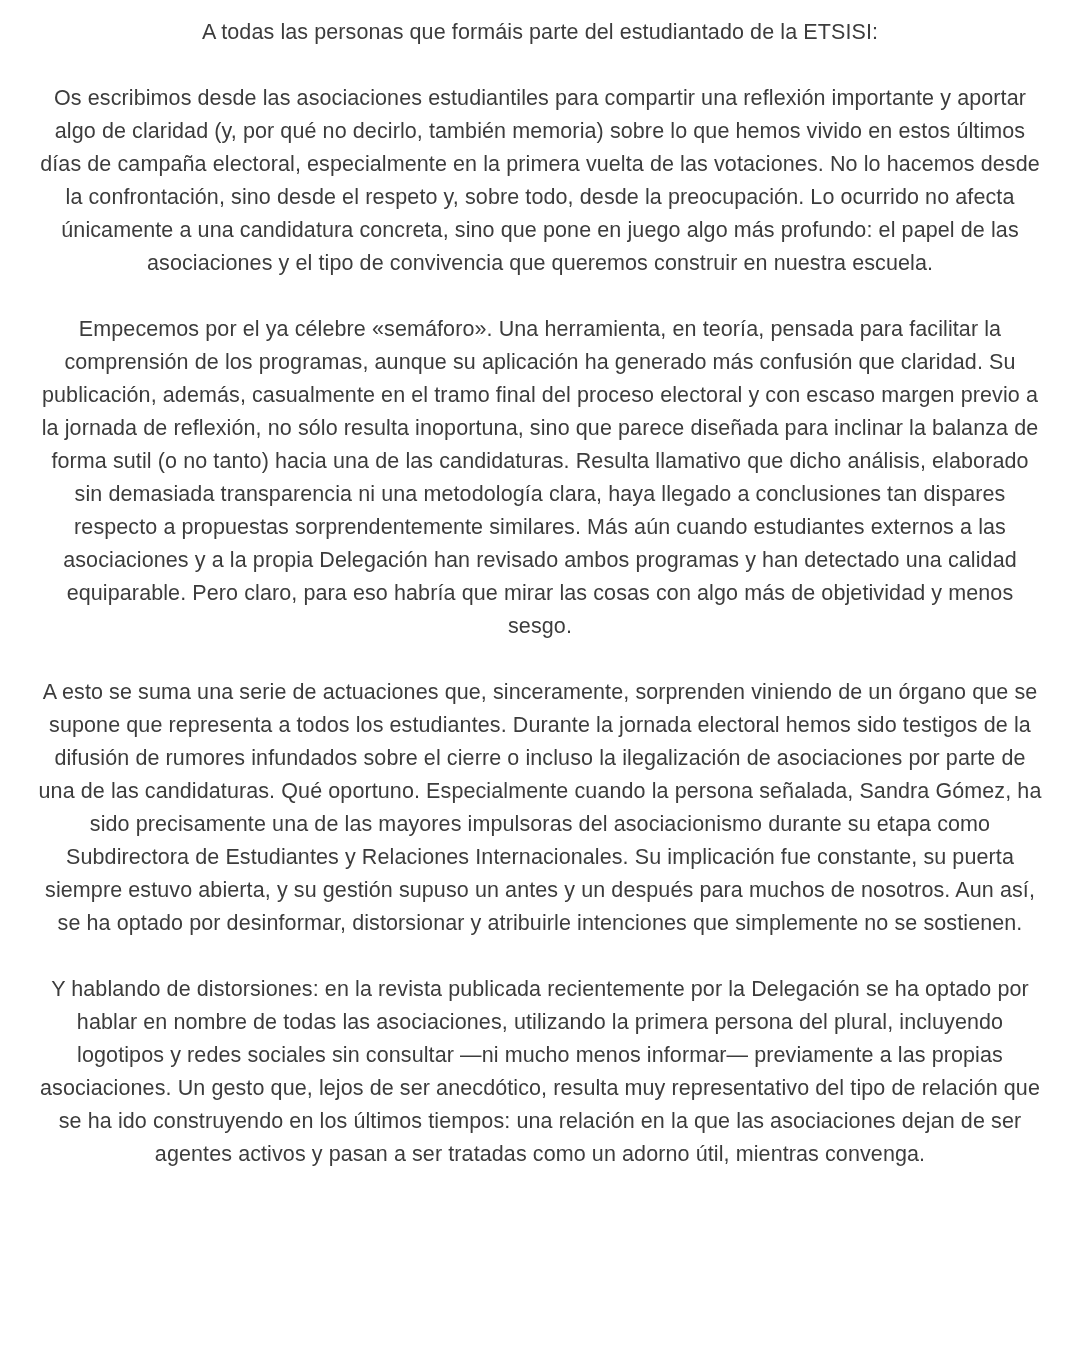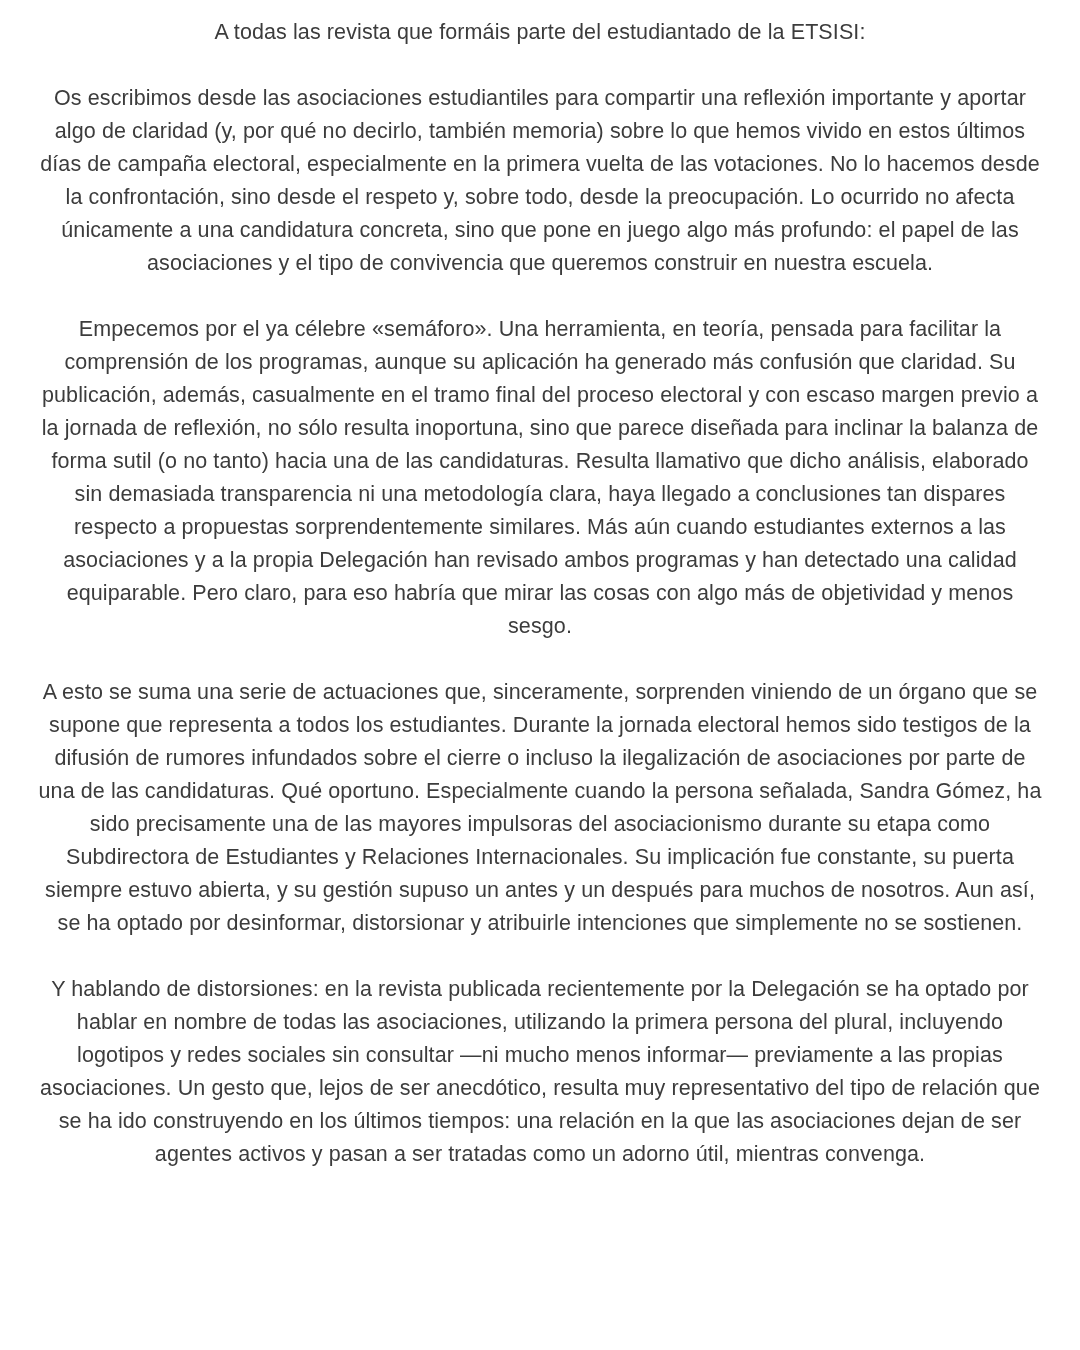--- a/index.html
+++ b/index.html
@@ -31,21 +31,21 @@
       line-height: 33px;
     }
     .letter p {
       margin: 33px 0 0 0;
     }
   </style>
 </head>
 <body>
 
 <div class="letter">
-  <h1 class="salutation">A todas las revista que formáis parte del estudiantado de la ETSISI:</h1>
+  <h1 class="salutation">A todas las personas que formáis parte del estudiantado de la ETSISI:</h1>
 
   <p>Os escribimos desde las asociaciones estudiantiles para compartir una reflexión importante y aportar algo de claridad (y, por qué no decirlo, también memoria) sobre lo que hemos vivido en estos últimos días de campaña electoral, especialmente en la primera vuelta de las votaciones. No lo hacemos desde la confrontación, sino desde el respeto y, sobre todo, desde la preocupación. Lo ocurrido no afecta únicamente a una candidatura concreta, sino que pone en juego algo más profundo: el papel de las asociaciones y el tipo de convivencia que queremos construir en nuestra escuela.</p>
 
   <p>Empecemos por el ya célebre «semáforo». Una herramienta, en teoría, pensada para facilitar la comprensión de los programas, aunque su aplicación ha generado más confusión que claridad. Su publicación, además, casualmente en el tramo final del proceso electoral y con escaso margen previo a la jornada de reflexión, no sólo resulta inoportuna, sino que parece diseñada para inclinar la balanza de forma sutil (o no tanto) hacia una de las candidaturas. Resulta llamativo que dicho análisis, elaborado sin demasiada transparencia ni una metodología clara, haya llegado a conclusiones tan dispares respecto a propuestas sorprendentemente similares. Más aún cuando estudiantes externos a las asociaciones y a la propia Delegación han revisado ambos programas y han detectado una calidad equiparable. Pero claro, para eso habría que mirar las cosas con algo más de objetividad y menos sesgo.</p>
 
   <p>A esto se suma una serie de actuaciones que, sinceramente, sorprenden viniendo de un órgano que se supone que representa a todos los estudiantes. Durante la jornada electoral hemos sido testigos de la difusión de rumores infundados sobre el cierre o incluso la ilegalización de asociaciones por parte de una de las candidaturas. Qué oportuno. Especialmente cuando la persona señalada, Sandra Gómez, ha sido precisamente una de las mayores impulsoras del asociacionismo durante su etapa como Subdirectora de Estudiantes y Relaciones Internacionales. Su implicación fue constante, su puerta siempre estuvo abierta, y su gestión supuso un antes y un después para muchos de nosotros. Aun así, se ha optado por desinformar, distorsionar y atribuirle intenciones que simplemente no se sostienen.</p>
 
   <p>Y hablando de distorsiones: en la revista publicada recientemente por la Delegación se ha optado por hablar en nombre de todas las asociaciones, utilizando la primera persona del plural, incluyendo logotipos y redes sociales sin consultar —ni mucho menos informar— previamente a las propias asociaciones. Un gesto que, lejos de ser anecdótico, resulta muy representativo del tipo de relación que se ha ido construyendo en los últimos tiempos: una relación en la que las asociaciones dejan de ser agentes activos y pasan a ser tratadas como un adorno útil, mientras convenga.</p>
 </div>
 

